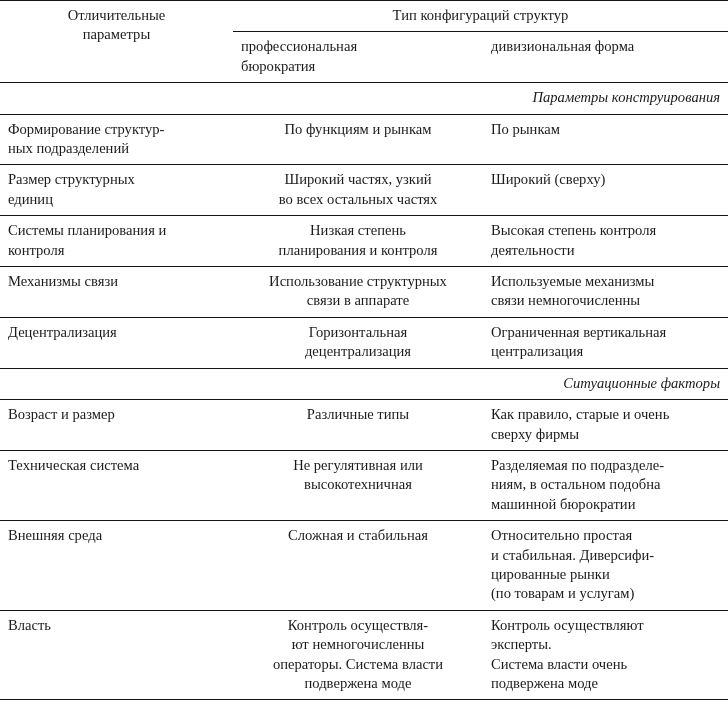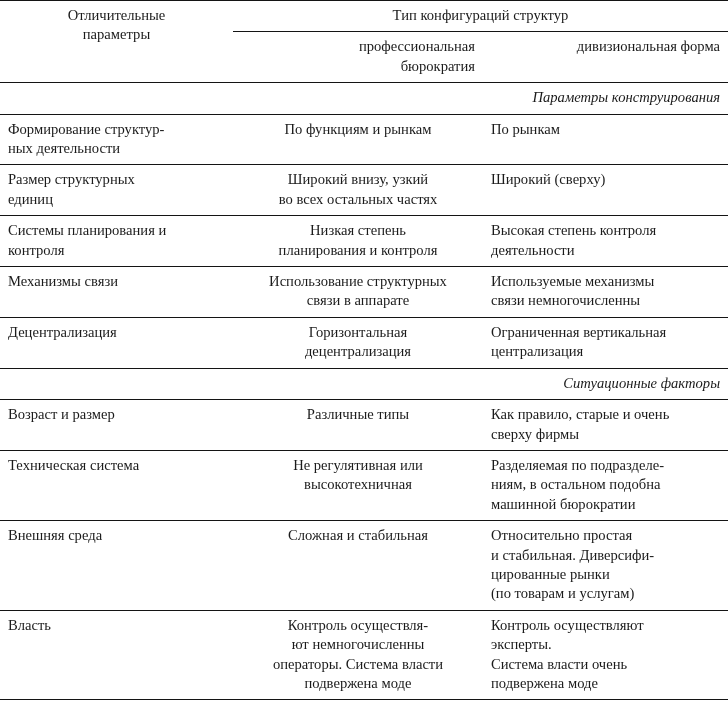--- a/index.html
+++ b/index.html
@@ -50,21 +50,21 @@
     vertical-align: top;
     padding-top: 8px;
   }
   th.head-span {
     text-align: center;
     padding-top: 8px;
     padding-bottom: 7px;
     border-left: 1.4px solid #141414;
   }
   th.head-sub {
-    text-align: right;
+    text-align: left;
     padding-top: 7px;
   }
   tr.section-row td {
     text-align: right;
     font-style: italic;
     padding-top: 5px;
     padding-bottom: 6px;
   }
   .cell-line { display: block; white-space: pre; }
   col.c1 { width: 233px; }
@@ -99,36 +99,36 @@
           </th>
       </tr>
     </thead>
     <tbody>
         <tr class="section-row">
           <td colspan="3">Параметры конструирования</td>
         </tr>
         <tr>
           <td>
             <span class="cell-line">Формирование структур-</span>
-            <span class="cell-line">ных деятельности</span>
+            <span class="cell-line">ных подразделений</span>
           </td>
           <td class="col-mid">
             <span class="cell-line">По функциям и рынкам</span>
           </td>
           <td class="col-right">
             <span class="cell-line">По рынкам</span>
           </td>
         </tr>
         <tr>
           <td>
             <span class="cell-line">Размер структурных</span>
             <span class="cell-line">единиц</span>
           </td>
           <td class="col-mid">
-            <span class="cell-line">Широкий внизу, узкий</span>
+            <span class="cell-line">Широкий частях, узкий</span>
             <span class="cell-line">во всех остальных частях</span>
           </td>
           <td class="col-right">
             <span class="cell-line">Широкий (сверху)</span>
           </td>
         </tr>
         <tr>
           <td>
             <span class="cell-line">Системы планирования и</span>
             <span class="cell-line">контроля</span>

